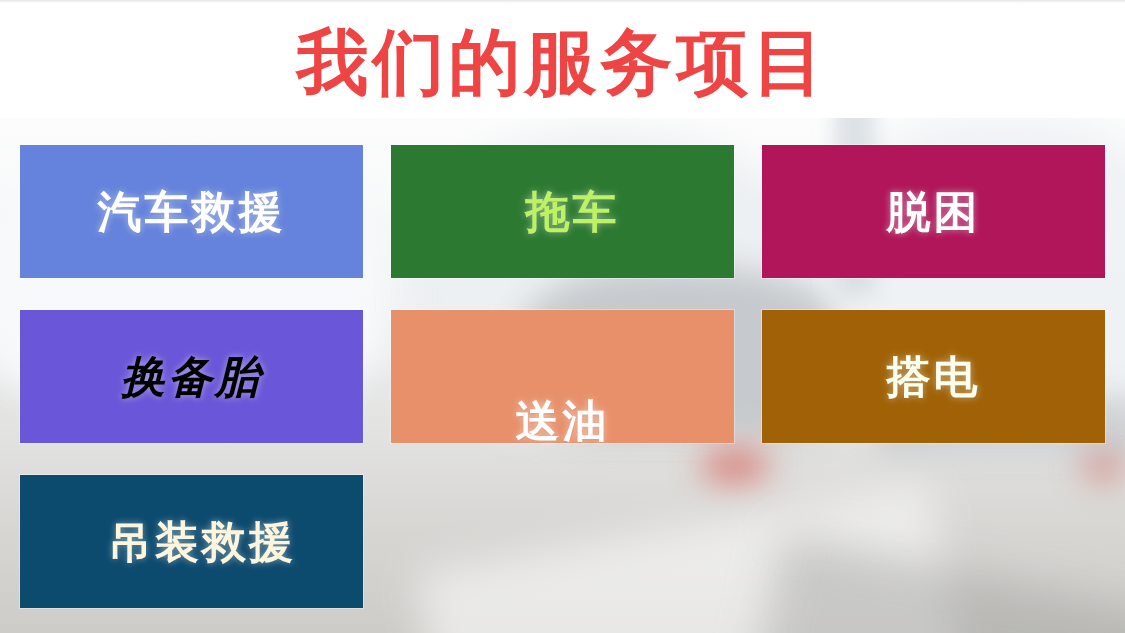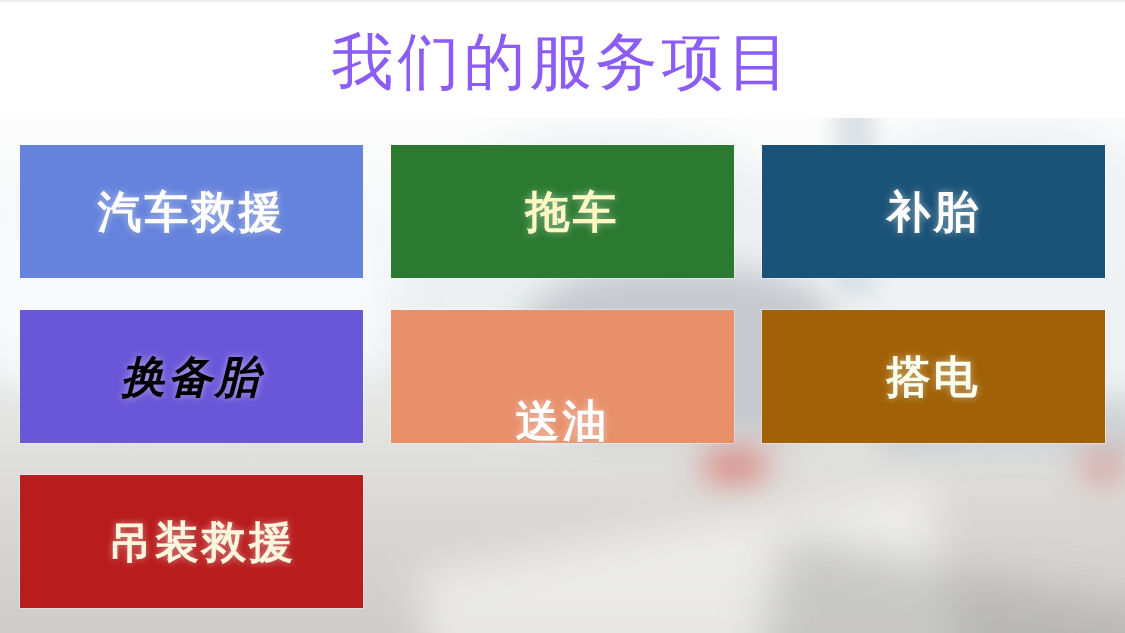--- a/index.html
+++ b/index.html
@@ -36,24 +36,24 @@
     top: 0; left: 0;
     width: 100%;
     height: 118px;
     background: #ffffff;
     z-index: 5;
     display: flex;
     align-items: center;
     justify-content: center;
   }
   .page-title {
-    font-size: 62px;
-    font-weight: 400;
+    font-size: 72px;
+    font-weight: 700;
     letter-spacing: 4px;
-    color: #8b5cf6;
+    color: #ef4444;
     line-height: 1;
     margin: 0;
     padding-top: 6px;
     white-space: nowrap;
   }
 
   
   .backdrop {
     position: absolute;
     top: 96px; left: 0;
@@ -190,32 +190,32 @@
 
   <div class="header">
     <h1 class="page-title">我们的服务项目</h1>
   </div>
 
   <div class="grid">
     <div class="tile" style="background: rgb(101, 131, 220);">
       <span class="tile-label" style="color: rgb(255, 255, 255);">汽车救援</span>
     </div>
     <div class="tile" style="background: rgb(44, 122, 49);">
-      <span class="tile-label" style="color: #fef9c3; margin-left: 20px;">拖车</span>
-    </div>
-    <div class="tile" style="background: rgb(27, 83, 120);">
-      <span class="tile-label" style="color: rgb(255, 255, 255);">补胎</span>
+      <span class="tile-label" style="color: #bef264; margin-left: 20px;">拖车</span>
+    </div>
+    <div class="tile" style="background: rgb(176, 22, 89);">
+      <span class="tile-label" style="color: rgb(255, 255, 255);">脱困</span>
     </div>
     <div class="tile" style="background: rgb(106, 86, 216);">
       <span class="tile-label" style="color: #000000; font-style: italic;">换备胎</span>
     </div>
     <div class="tile" style="background: rgb(232, 144, 106); align-items: flex-end;">
       <span class="tile-label" style="color: rgb(255, 255, 255);">送油</span>
     </div>
     <div class="tile" style="background: #a16207;">
       <span class="tile-label" style="color: rgb(251, 255, 238);">搭电</span>
     </div>
-    <div class="tile" style="background: #b91c1c; padding-left: 21px;">
+    <div class="tile" style="background: #0c4a6e; padding-left: 21px;">
       <span class="tile-label" style="color: rgb(253, 245, 220);">吊装救援</span>
     </div>
   </div>
 
 </div>
 
 </body></html>

